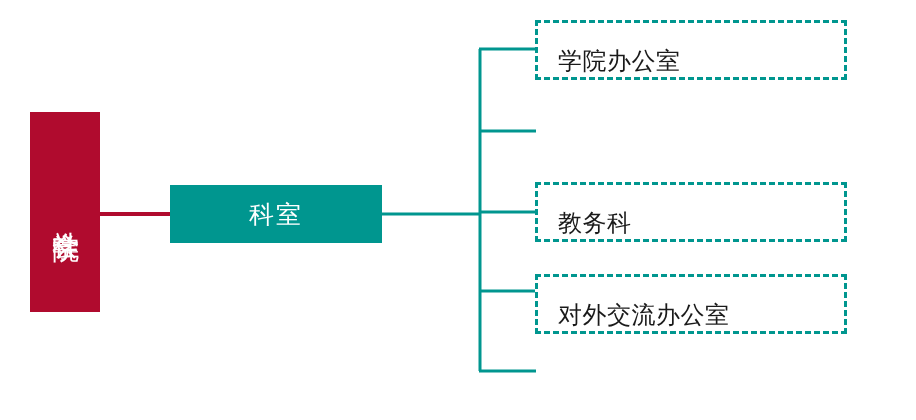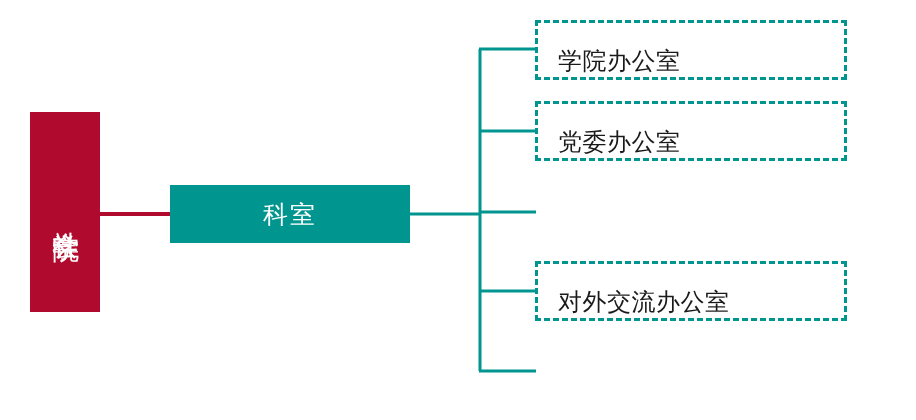--- a/index.html
+++ b/index.html
@@ -41,21 +41,21 @@
     text-orientation: upright;
     white-space: nowrap;
     font-family: "Liberation Serif", "DejaVu Serif", serif;
   }
 
   
   .mid-node {
     position: absolute;
     left: 170px;
     top: 185px;
-    width: 240px;
+    width: 212px;
     height: 58px;
     background: #00968f;
     display: flex;
     align-items: center;
     justify-content: center;
     box-sizing: border-box;
   }
   .mid-label {
     color: #ffffff;
     font-size: 25px;
@@ -120,23 +120,23 @@
   </div>
 
   <div class="mid-node">
     <span class="mid-label">科室</span>
   </div>
 
   <div class="leaf-node" style="top:20px;">
     <span class="leaf-label">学院办公室</span>
   </div>
 
-  <div class="leaf-node" style="top:101px;">
-    <span class="leaf-label">党委办公室</span>
+
+  <div class="leaf-node" style="top:182px;">
+    <span class="leaf-label">教务科</span>
   </div>
 
-
-  <div class="leaf-node" style="top:261px;">
+  <div class="leaf-node" style="top:274px;">
     <span class="leaf-label">对外交流办公室</span>
   </div>
 
 
 </div>
 
 </body></html>

